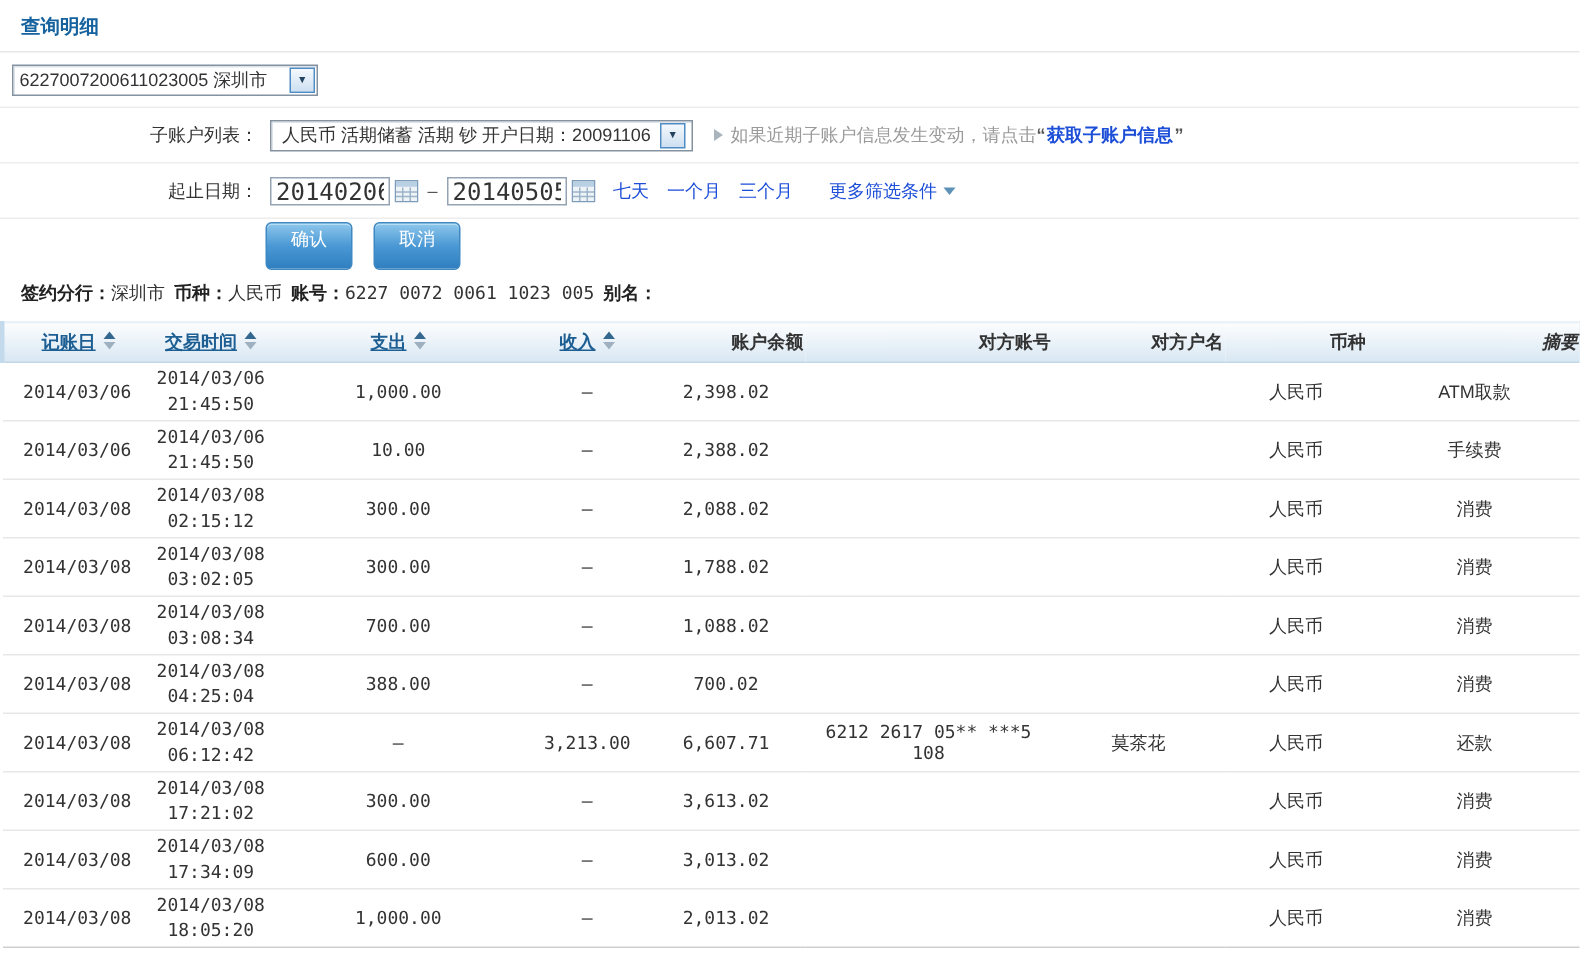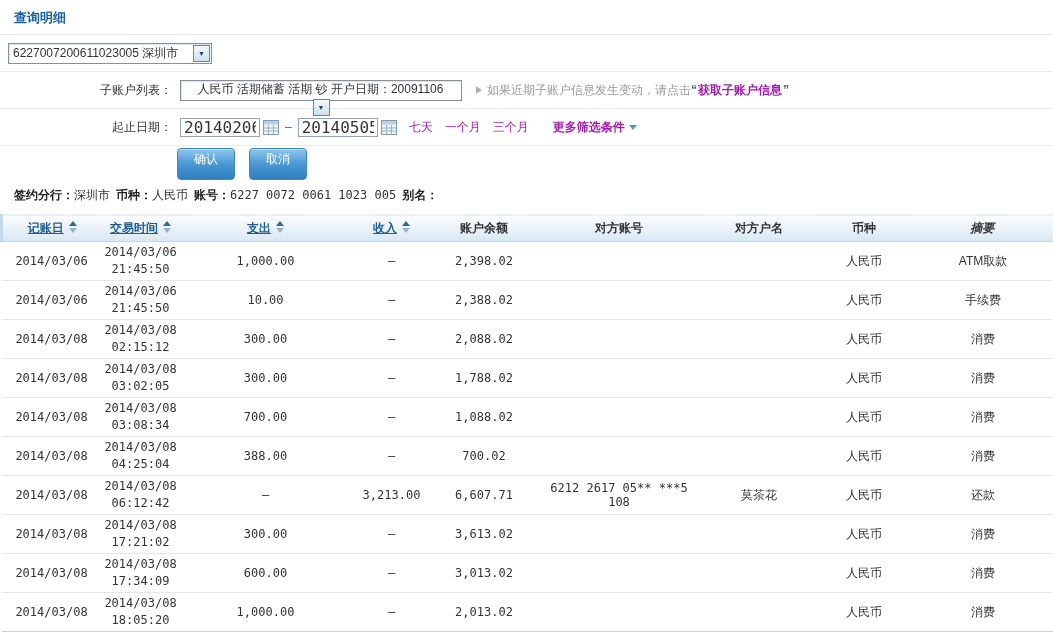--- a/index.html
+++ b/index.html
@@ -26,33 +26,33 @@
   }
   .combo .combo-val { padding:0 5px 0 4px; white-space:nowrap; }
   .combo .combo-btn {
     width:17px; height:17px; margin:1px; flex:0 0 17px;
     border:1px solid #4f8cc3;
     background:linear-gradient(#f4f9fd,#cddff1);
     display:flex; align-items:center; justify-content:center;
     font-size:7px; color:#24455f; cursor:default;
   }
   .combo-acct { width:204px; justify-content:space-between; }
-  .combo-sub  { width:282px; justify-content:space-between;flex-direction:column; }
+  .combo-sub  { width:282px; justify-content:center; }
 
   .textbox {
     height:19px; width:80px; border:1px solid #94a3b3; padding:1px 3px 0 3px;
     font-family:"DejaVu Sans Mono","Liberation Mono",monospace; font-size:16px; color:#333;
   }
   .cal-btn { margin-left:3px; width:16px; height:15px; display:inline-flex; cursor:pointer; }
   .range-dash { margin:0 6px; color:#555; }
 
-  .link { color:#a21caf; cursor:pointer; text-decoration:none; white-space:nowrap; }
+  .link { color:#1d4ed8; cursor:pointer; text-decoration:none; white-space:nowrap; }
   .quick-link { margin-left:12px; }
   .quick-link:first-of-type { margin-left:20px; }
-  .more-link { margin-left:24px; font-weight:bold;text-align:center; }
+  .more-link { margin-left:24px; font-weight:normal;text-align:center; }
   .caret-down {
     display:inline-block; margin-left:4px; vertical-align:middle;
     width:0; height:0;
     border-left:4px solid transparent; border-right:4px solid transparent;
     border-top:5px solid #5e91b8;
   }
 
   .hint { margin-left:14px; display:flex; align-items:center; color:#9a9a9a; }
   .hint-arrow {
     display:inline-block; width:0; height:0; margin-right:5px;
@@ -81,21 +81,21 @@
   
   table { width:1053px; border-collapse:collapse; table-layout:fixed; margin-top:5px; }
   thead th {
     height:27px; font-weight:bold; font-size:12px; text-align:center;
     background:linear-gradient(#fcfdfe,#d8e7f3);
     border-top:1px solid #e9f1f8; border-bottom:1px solid #c2d7e8;
   }
   thead th:first-child { border-left:3px solid #c3d9ec; }
   thead th:last-child  { border-right:3px solid #c3d9ec;font-style:italic; }
   th.sortable { color:#1d5e93; cursor:pointer;text-decoration:underline; }
-  th.plain    { color:#333; }
+  th.plain    { color:#333;text-align:right; }
   .sort-icon { display:inline-block; margin-left:5px; vertical-align:-1px; }
   .sort-icon i { display:block; width:0; height:0;
     border-left:4px solid transparent; border-right:4px solid transparent; }
   .sort-icon .up   { border-bottom:5px solid #35688f; margin-bottom:2px; }
   .sort-icon .down { border-top:5px solid #9fb1c0; }
 
   tbody td {
     height:39px; border-bottom:1px solid #e7e7e7;
     text-align:center; vertical-align:middle; color:#333;
   }

